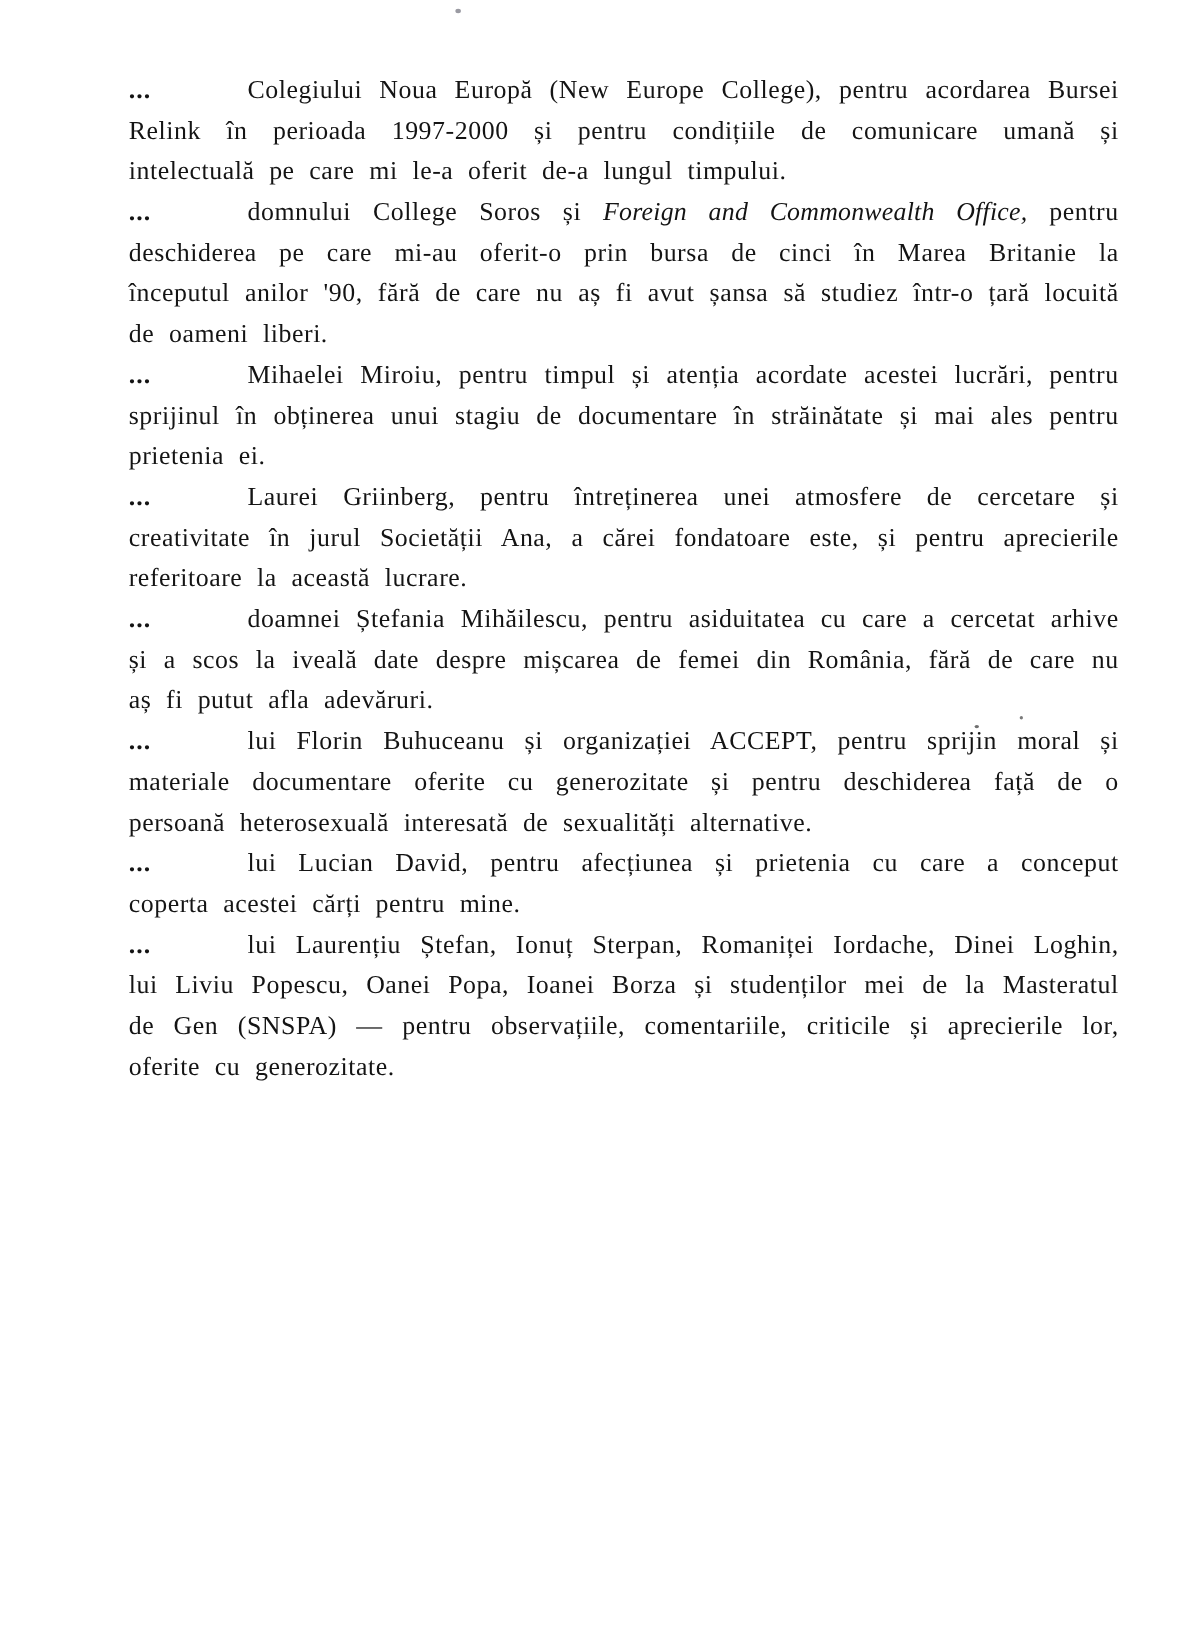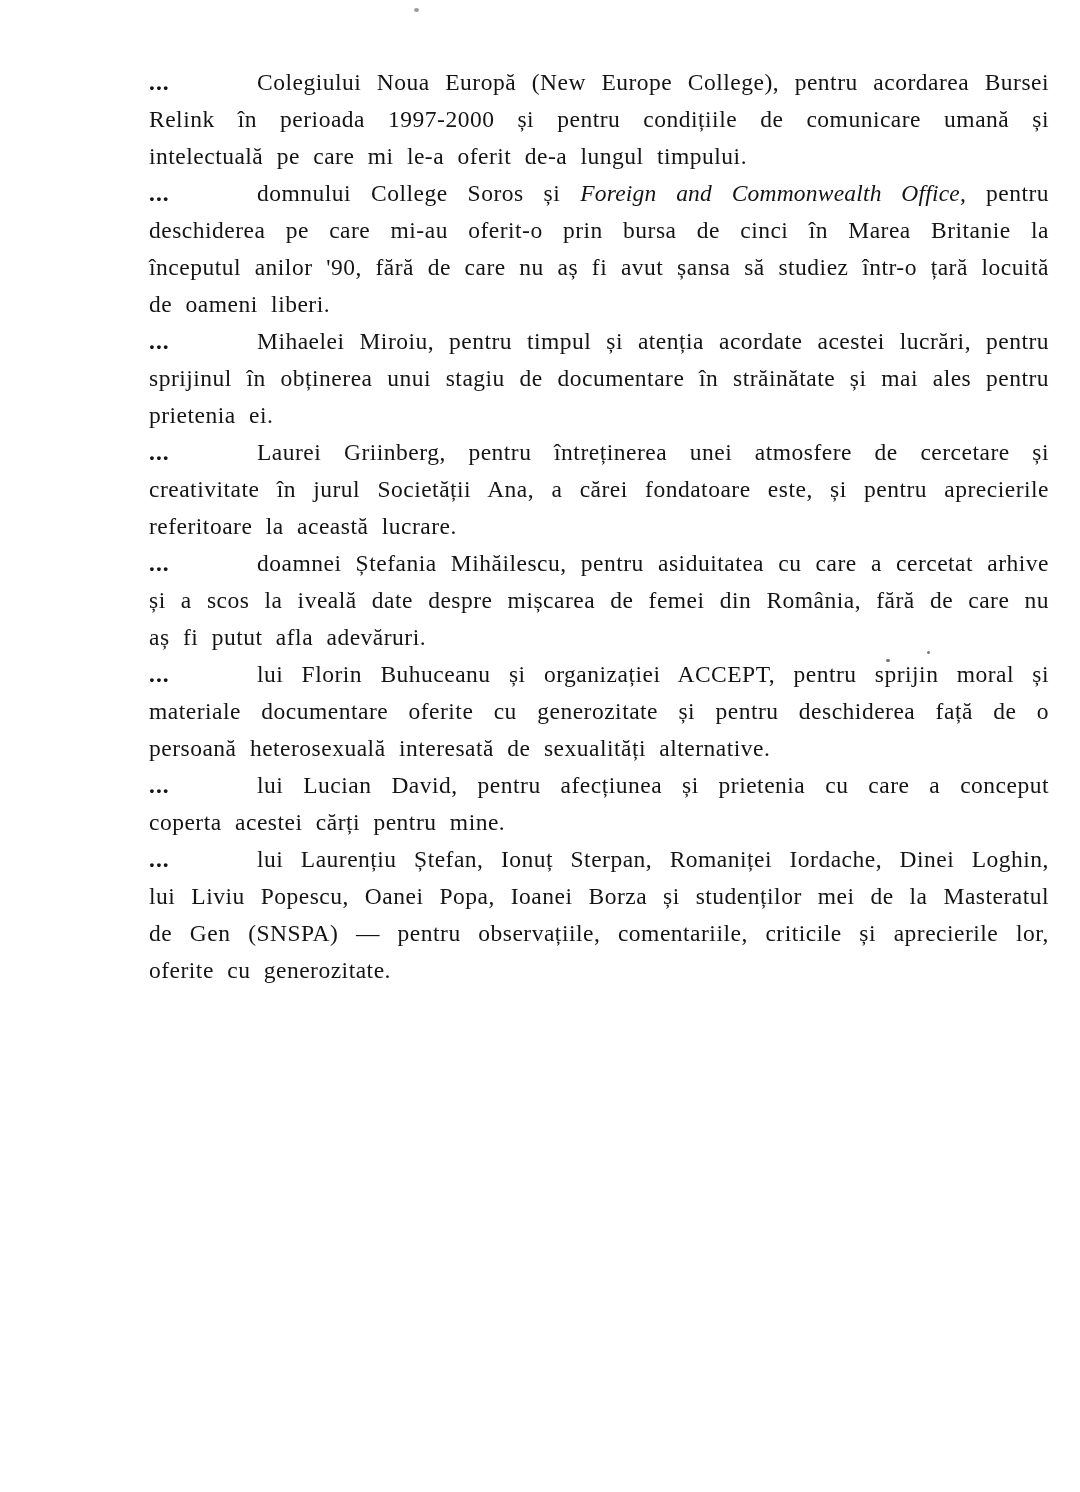--- a/index.html
+++ b/index.html
@@ -18,21 +18,20 @@
   .page {
     position: absolute;
     inset: 0;
     background: #ffffff;
   }
   .text-block {
     position: absolute;
     left: 117px;
     top: 64px;
     width: 900px;
-    margin-left: 32px;
   }
   p.para {
     margin: 0;
     font-size: 23.5px;
     line-height: 37px;
     text-align: justify;
     word-spacing: 7px;
     letter-spacing: 0.5px;
   }
   p.para .marker {

